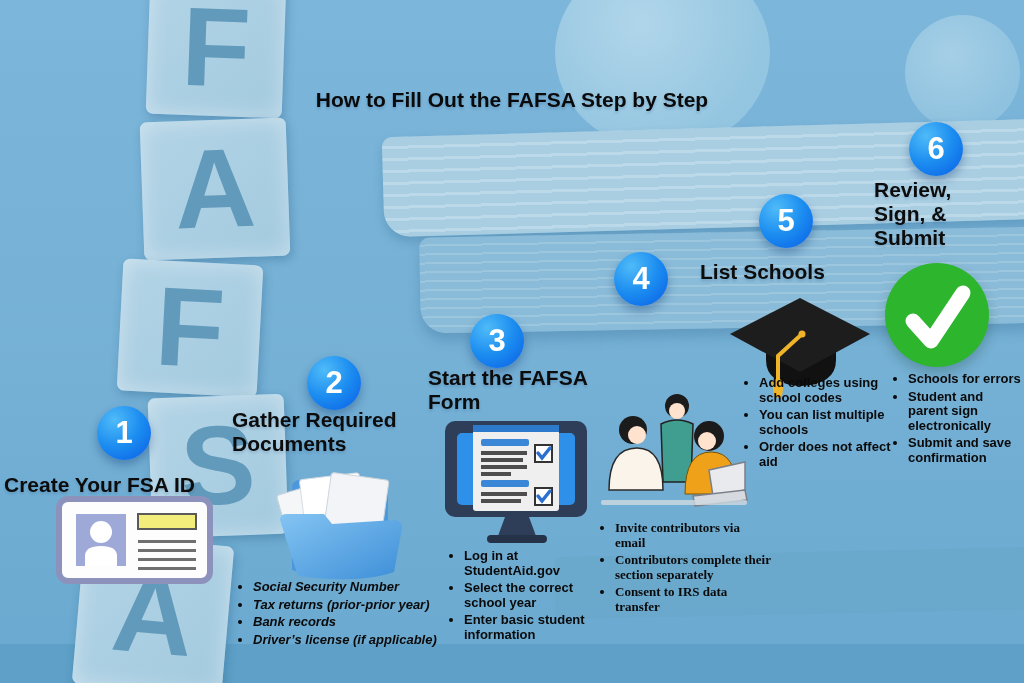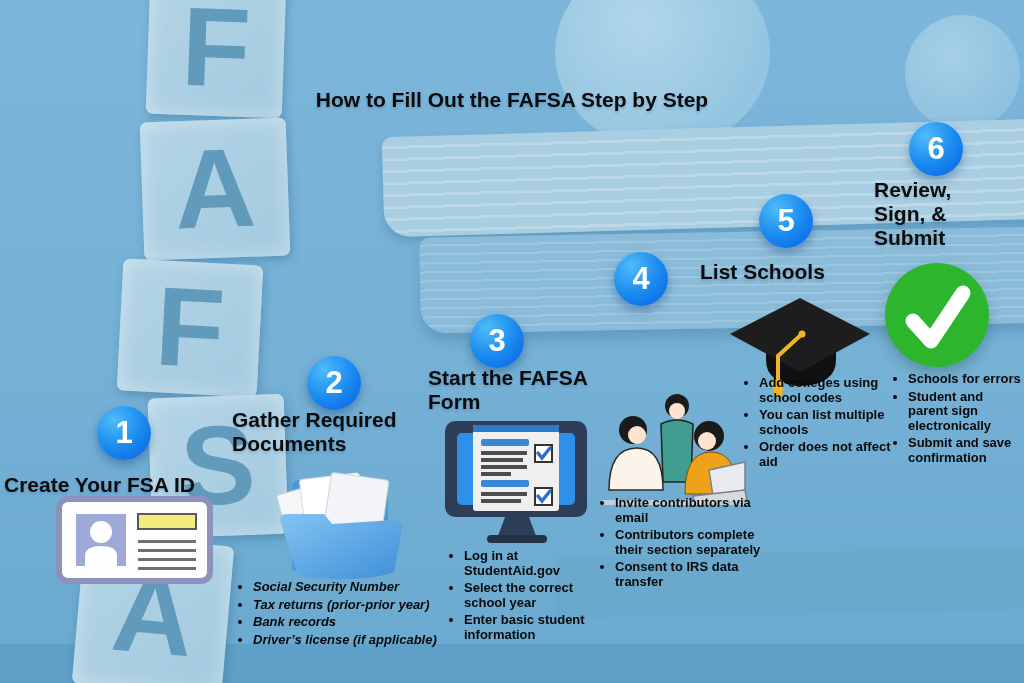--- a/index.html
+++ b/index.html
@@ -175,21 +175,21 @@
       <circle cx="112" cy="46" r="15" fill="#1b1b1b"></circle>
       <circle cx="110" cy="51" r="9" fill="#ffe3cf"></circle>
       <path d="M88,104 Q88,62 114,62 Q140,62 140,104 Z" fill="#f0a11a" stroke="#7a5200" stroke-width="1"></path>
 
       <polygon points="112,80 148,72 148,100 116,106" fill="#e9eaee" stroke="#7b7f88" stroke-width="1.5"></polygon>
       <polygon points="96,106 148,100 150,110 98,116" fill="#d6d9df" stroke="#7b7f88" stroke-width="1.5"></polygon>
 
       <rect x="4" y="110" width="146" height="5" rx="2" fill="#cfd8e0" opacity=".8"></rect>
     </svg>
   </div>
-  <div class="bullets" style="left:600px; top:496px; width:172px;">
+  <div class="bullets" style="left:600px; top:521px; width:172px;font-family:Liberation Serif, serif;">
     <ul>
       <li>Invite contributors via email</li>
       <li>Contributors complete their section separately</li>
       <li>Consent to IRS data transfer</li>
     </ul>
   </div>
 
   <div class="badge" style="left:759px; top:194px;">
       <span>5</span>
     </div>

